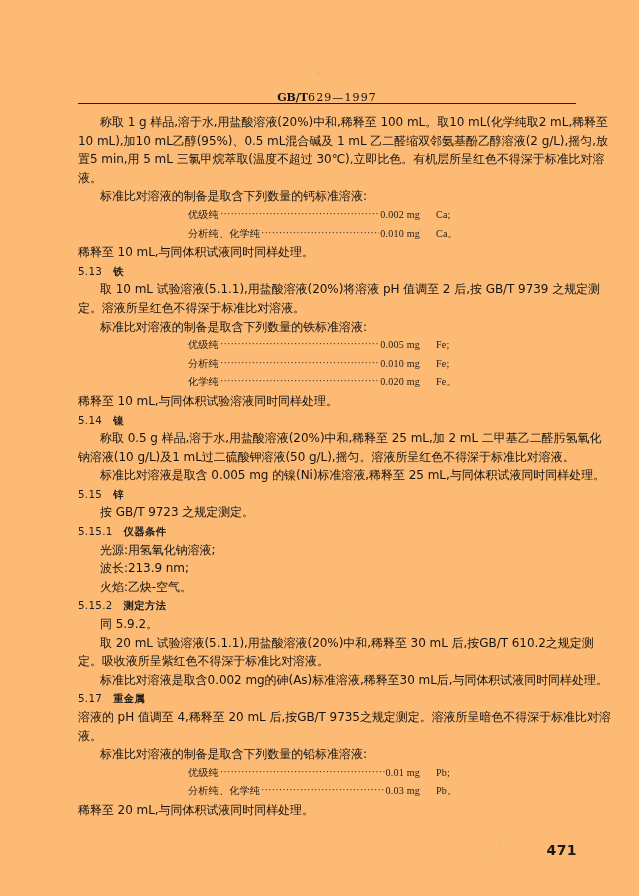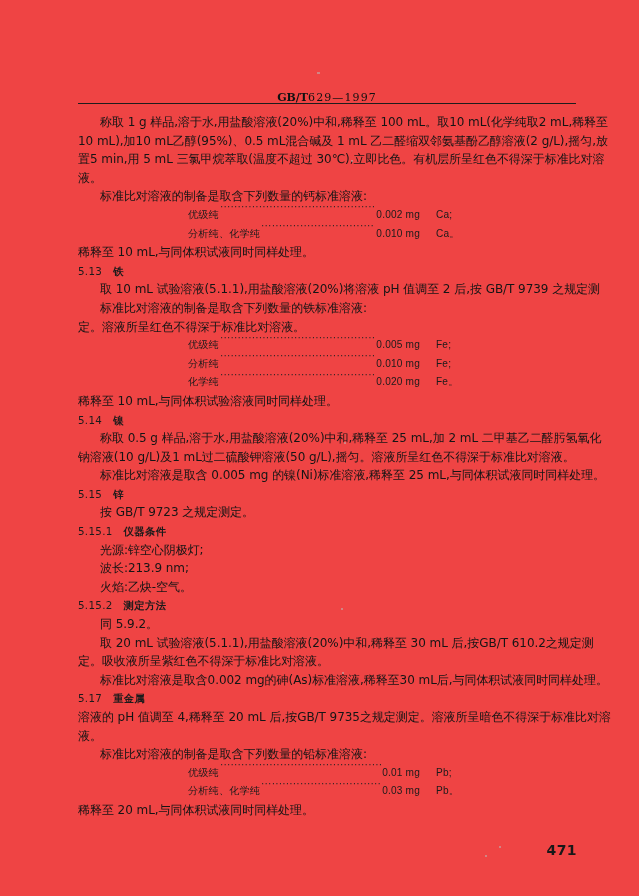--- a/index.html
+++ b/index.html
@@ -14,21 +14,21 @@
     font-family: "DejaVu Serif", "Liberation Serif", serif;
     color: #1b1b1b;
     overflow: hidden;
   }
 
   .page {
     position: absolute;
     left: 0; top: 0;
     width: 639px;
     height: 896px;
-    background: #ef4444;
+    background: #fdba74;
   }
 
   
   .header-zone {
     position: absolute;
     left: 78px;
     top: 86px;
     width: 498px;
     text-align: center;
   }
@@ -93,23 +93,23 @@
 
   
   .indent2 { padding-left: 22px; }
   .indent-sub { padding-left: 22px; }
 
   
   .leader-row {
     font-size: 10.1px;
     line-height: 18.6px;
     display: flex;
-    align-items: flex-start;
+    align-items: flex-end;
     padding-left: 110px;
-    font-family: Liberation Sans, sans-serif;
+    font-family: Liberation Serif, serif;
     white-space: nowrap;
   }
   .leader-row .grade {
     letter-spacing: 0.2px;
     flex: 0 0 auto;
   }
   .leader-row .dots {
     flex: 1 1 auto;
     overflow: hidden;
     margin: 0 1px;
@@ -191,22 +191,22 @@
         <span class="val">0.010 mg</span>
         <span class="sym">Ca。</span>
       </div>
     </div>
     <div class="line">稀释至 10 mL,与同体积试液同时同样处理。</div>
 
     <div class="sec-head">
       <span class="sec-no">5.13</span><span class="sec-title">铁</span>
     </div>
     <div class="line indent2">取 10 mL 试验溶液(5.1.1),用盐酸溶液(20%)将溶液 pH 值调至 2 后,按 GB/T 9739 之规定测</div>
+    <div class="line">定。溶液所呈红色不得深于标准比对溶液。</div>
     <div class="line indent2">标准比对溶液的制备是取含下列数量的铁标准溶液:</div>
-    <div class="line">定。溶液所呈红色不得深于标准比对溶液。</div>
     <div class="leader-wrap">
       <div class="leader-row">
         <span class="grade">优级纯</span>
         <span class="dots"></span>
         <span class="val">0.005 mg</span>
         <span class="sym">Fe;</span>
       </div>
       <div class="leader-row">
         <span class="grade">分析纯</span>
         <span class="dots"></span>
@@ -230,21 +230,21 @@
     <div class="line indent2">标准比对溶液是取含 0.005 mg 的镍(Ni)标准溶液,稀释至 25 mL,与同体积试液同时同样处理。</div>
 
     <div class="sec-head">
       <span class="sec-no">5.15</span><span class="sec-title">锌</span>
     </div>
     <div class="line indent2">按 GB/T 9723 之规定测定。</div>
 
     <div class="sec-head">
       <span class="sec-no">5.15.1</span><span class="sec-title">仪器条件</span>
     </div>
-    <div class="line indent-sub">光源:锌空心阴极灯;</div>
+    <div class="line indent-sub">光源:用氢氧化钠溶液;</div>
     <div class="line indent-sub">波长:213.9 nm;</div>
     <div class="line indent-sub">火焰:乙炔-空气。</div>
 
     <div class="sec-head">
       <span class="sec-no">5.15.2</span><span class="sec-title">测定方法</span>
     </div>
     <div class="line indent-sub">同 5.9.2。</div>
 
     <div class="line indent2">取 20 mL 试验溶液(5.1.1),用盐酸溶液(20%)中和,稀释至 30 mL 后,按GB/T 610.2之规定测</div>
     <div class="line">定。吸收液所呈紫红色不得深于标准比对溶液。</div>

